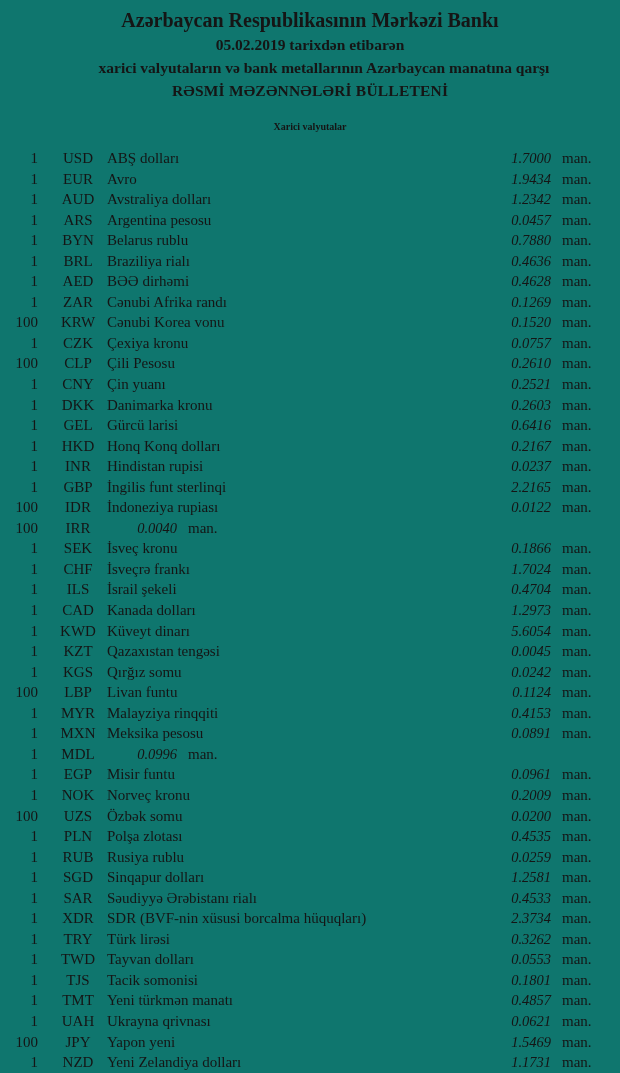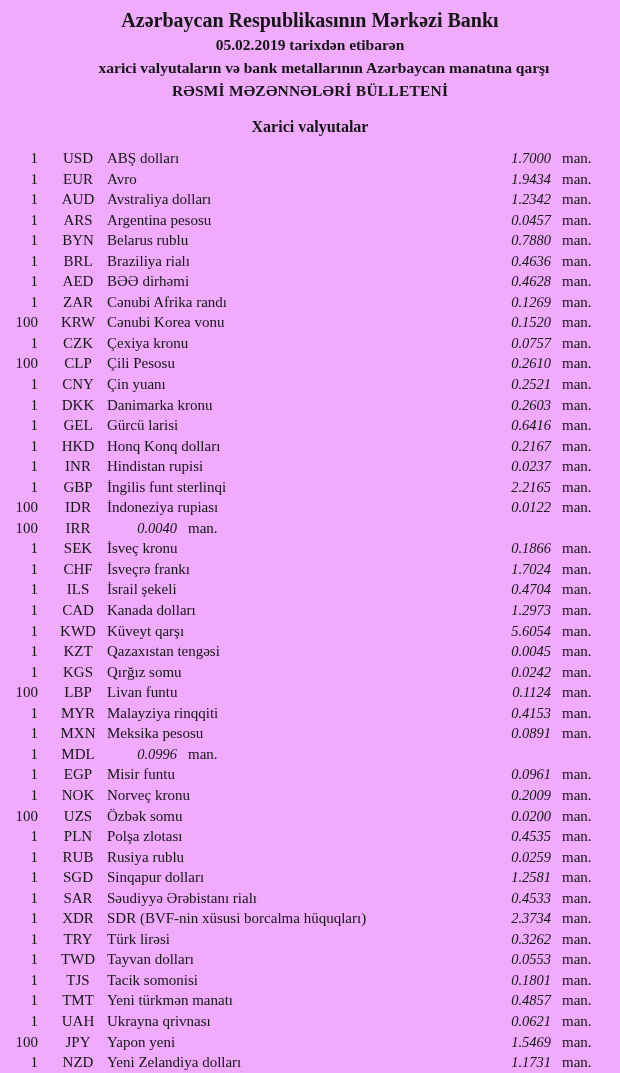--- a/index.html
+++ b/index.html
@@ -10,21 +10,21 @@
   }
   body {
     font-family: "Liberation Serif", "DejaVu Serif", serif;
     color: #151515;
     -webkit-font-smoothing: antialiased;
   }
   .page {
     width: 620px;
     height: 1073px;
     overflow: hidden;
-    background: #f0abfc;
+    background: #0f766e;
   }
   .header {
     padding-top: 6px;
     text-align: center;
   }
   .title {
     font-size: 20px;
     line-height: 28px;
     font-weight: bold;
     margin: 0;
@@ -42,21 +42,21 @@
     margin-left: 28px;
   }
   .bulletin {
     font-size: 15.5px;
     line-height: 24px;
     font-weight: bold;
     letter-spacing: 0.2px;
   }
   .section-title {
     margin-top: 13px;
-    font-size: 16px;
+    font-size: 10px;
     line-height: 22px;
     font-weight: bold;
     text-align: center;
   }
   .rates-table {
     margin-top: 10px;
   }
   .row {
     display: flex;
     align-items: baseline;
@@ -290,21 +290,21 @@
     <span class="qty">1</span>
     <span class="code">CAD</span>
     <span class="name">Kanada dolları</span>
     <span class="rate">1.2973</span>
     <span class="unit">man.</span>
   </div>
 
   <div class="row">
     <span class="qty">1</span>
     <span class="code">KWD</span>
-    <span class="name">Küveyt qarşı</span>
+    <span class="name">Küveyt dinarı</span>
     <span class="rate">5.6054</span>
     <span class="unit">man.</span>
   </div>
 
   <div class="row">
     <span class="qty">1</span>
     <span class="code">KZT</span>
     <span class="name">Qazaxıstan tengəsi</span>
     <span class="rate">0.0045</span>
     <span class="unit">man.</span>

